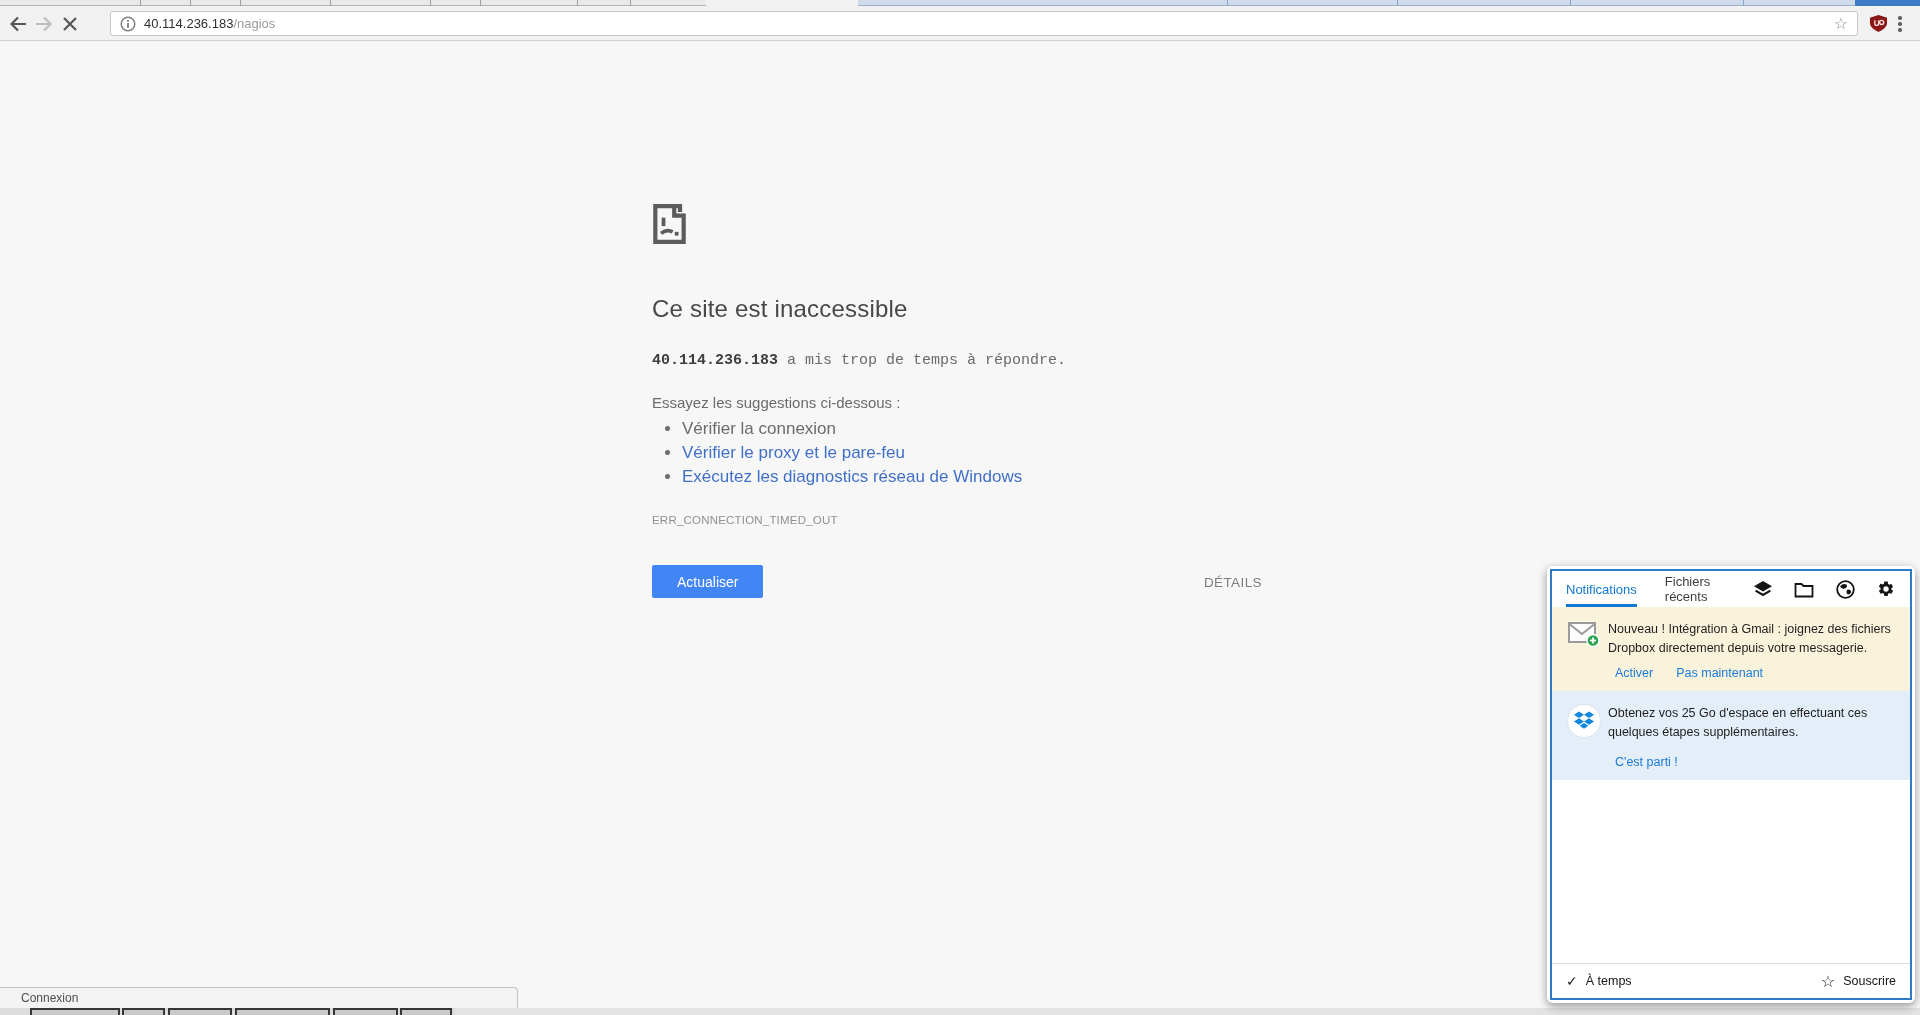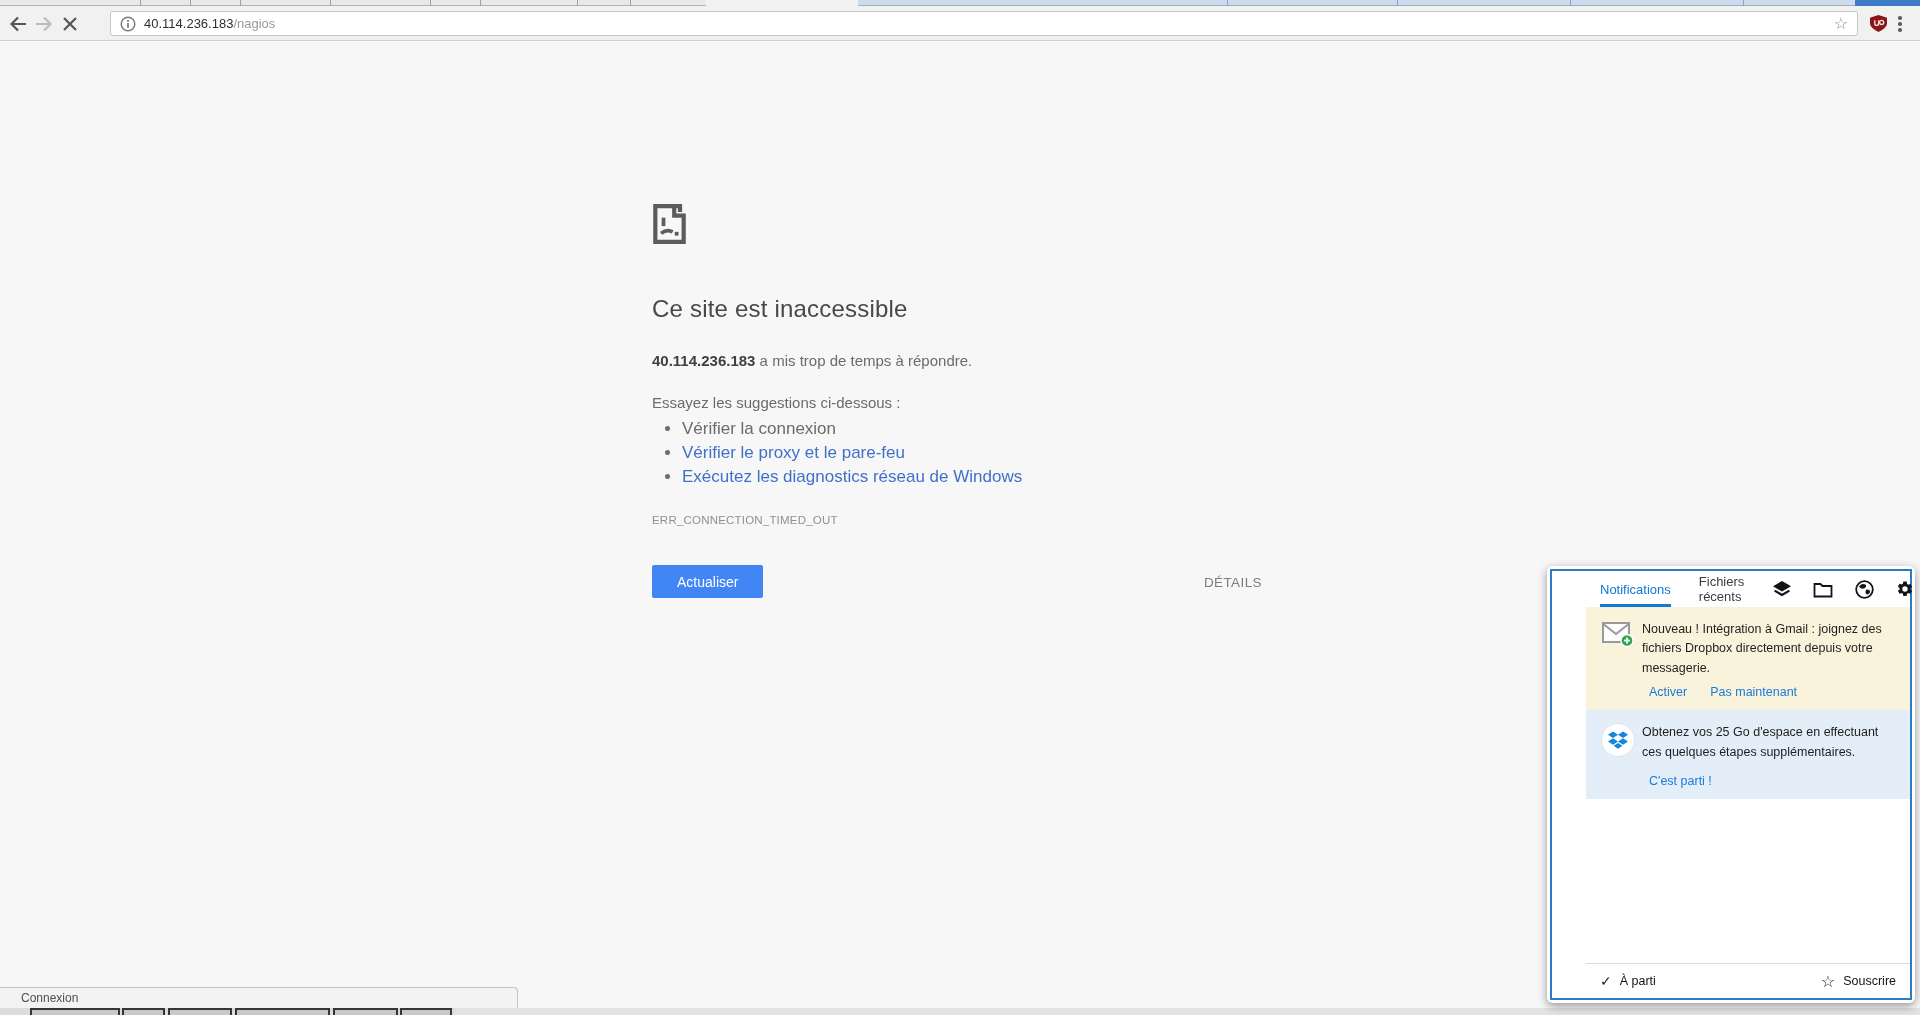--- a/index.html
+++ b/index.html
@@ -35,21 +35,21 @@
   .omni-star { margin-left:auto; font-size:16px; color:#8a8a8a; line-height:1; }
   .ext-shield { position:absolute; right:33px; top:9px; }
   .menu-dots { position:absolute; right:11px; top:8px; width:18px; height:20px;
     display:flex; flex-direction:column; align-items:center; justify-content:center; gap:2.5px; }
   .menu-dots i { width:3.5px; height:3.5px; border-radius:50%; background:#5f5f5f; }
 
   
   .err-wrap { position:absolute; left:652px; top:203px; width:616px; }
   .err-icon { display:block; }
   .err-title { margin:50px 0 0 0; font-size:24px; font-weight:400; color:#484848; letter-spacing:.2px; }
-  .err-msg { margin-top:29px; font-size:15px; color:#6b6b6b; }
+  .err-msg { margin-top:29px; font-size:15px; color:#6b6b6b;font-family:Liberation Mono, monospace; }
   .err-msg b { color:#3f3f3f; }
   .err-sugg-intro { margin-top:25px; font-size:15px; color:#6b6b6b; }
   .err-list { margin:8px 0 0 0; padding-left:30px; font-size:17px; color:#6b6b6b; }
   .err-list li { margin-top:5px; line-height:19px; }
   .err-link { color:#4170c9; text-decoration:none; cursor:pointer; }
   .err-code { margin-top:28px; font-size:11.5px; color:#909090; letter-spacing:.2px; }
   .err-buttons { position:absolute; left:652px; top:565px; width:616px; height:34px; }
   .reload-btn {
     position:absolute; left:0; top:0; height:33px; padding:0 25px;
     background:#4285f4; color:#fff; font-size:14px; border:none; border-radius:2px;
@@ -70,21 +70,21 @@
   .bottom-strip { position:absolute; left:0; top:1008px; width:1920px; height:7px; background:#dcdcdc; }
   .bottom-strip .seg { position:absolute; top:0; height:7px; background:#c9c9c9; border:2px solid #353535; border-bottom:none; }
   .bottom-strip .light { position:absolute; left:455px; right:0; top:0; height:7px; background:#e3e3e3; }
 
   
   .db-window {
     position:absolute; left:1547px; top:566px; width:368px; height:437px;
     background:#fff; border-radius:6px; box-shadow:0 3px 10px rgba(0,0,0,.4);
     padding:3px;
   }
-  .db-inner { width:100%; height:100%; border:2px solid #2d7ac9; background:#fff; display:flex; flex-direction:column;padding-left:34px; }
+  .db-inner { width:100%; height:100%; border:2px solid #2d7ac9; background:#fff; display:flex; flex-direction:column; }
   .db-header { flex:0 0 36px; display:flex; align-items:stretch; padding:0 14px; }
   .db-tab { display:flex; align-items:center; margin-right:28px; font-size:13px; color:#3c3c3c; cursor:pointer; }
   .db-tab.active { color:#1278d2; border-bottom:3px solid #1278d2; padding-top:3px; }
   .db-header-icons { margin-left:auto; display:flex; align-items:center; gap:21px; }
   .db-hicon { display:flex; align-items:center; justify-content:center; width:20px; height:20px; cursor:pointer; }
 
   .db-notif { display:flex; padding:13px 14px 11px 14px; gap:6px; }
   .notif-cream { background:#faf3dc; }
   .notif-blue { background:#e4eef8; }
   .db-notif-icon { flex:0 0 36px; display:flex; justify-content:center; }
@@ -278,21 +278,21 @@
           <a class="db-link">C'est parti !</a>
         </div>
       </div>
     </div>
 
     <div class="db-body-empty"></div>
 
     <div class="db-footer">
       <div class="db-footer-left">
         <span class="glyph-check">✓</span>
-        <span>À parti</span>
+        <span>À temps</span>
       </div>
       <div class="db-footer-right">
         <span class="glyph-star">☆</span>
         <span>Souscrire</span>
       </div>
     </div>
 
   </div>
 </div>
 

